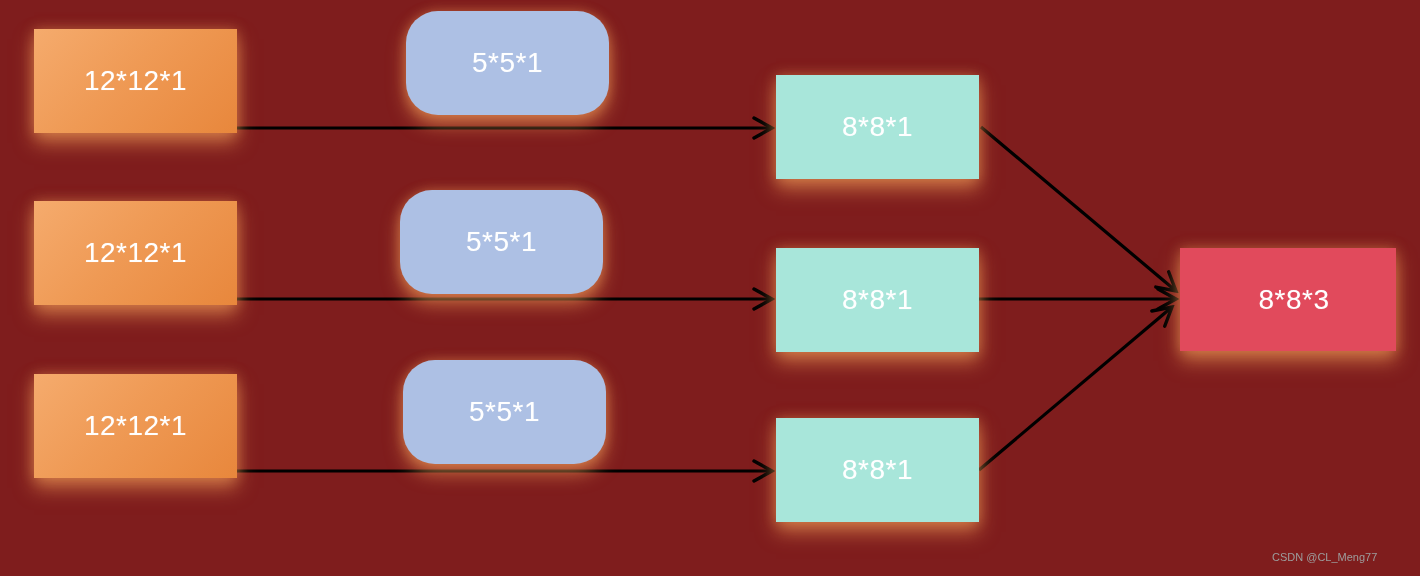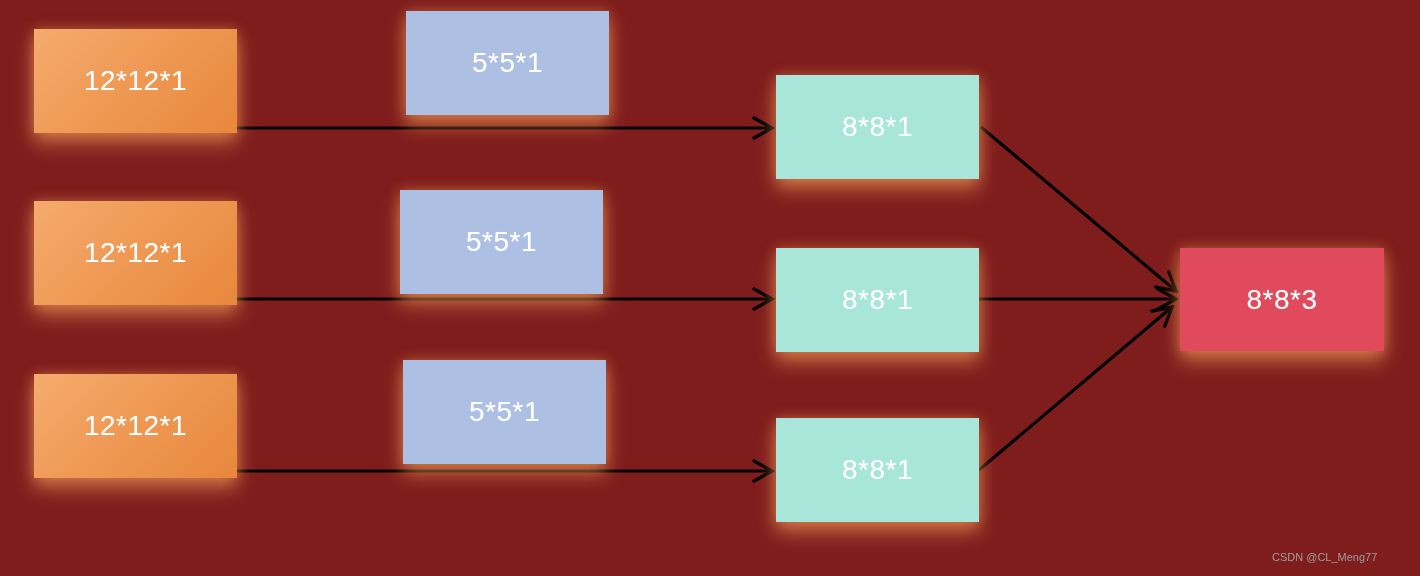--- a/index.html
+++ b/index.html
@@ -25,23 +25,23 @@
     color: #ffffff;
     font-size: 28px;
     letter-spacing: 0.5px;
     box-shadow: 0 10px 18px rgba(244, 160, 90, 0.60),
                 0 0 12px rgba(244, 160, 90, 0.38);
   }
   .node .label { text-shadow: 0 0 1px rgba(255,255,255,0.35); }
   .input-node {
     background: linear-gradient(135deg, #f5ab6d 0%, #ef9a55 45%, #e8873c 100%);
   }
-  .kernel-node  { background: #adc0e4; }
+  .kernel-node  { background: #adc0e4; border-radius: 32px; }
   .feature-node { background: #a8e6da; text-align: right; }
-  .output-node  { background: #e14a5c; width: 204px; height: 103px; }
+  .output-node  { background: #e14a5c; width: 204px; height: 103px; padding-left: 12px; }
 
   .arrow-layer {
     position: absolute;
     left: 0; top: 0;
     width: 1420px;
     height: 576px;
     pointer-events: none;
   }
   .arrow-layer line { stroke: #000000; stroke-width: 3.2px; }
 

